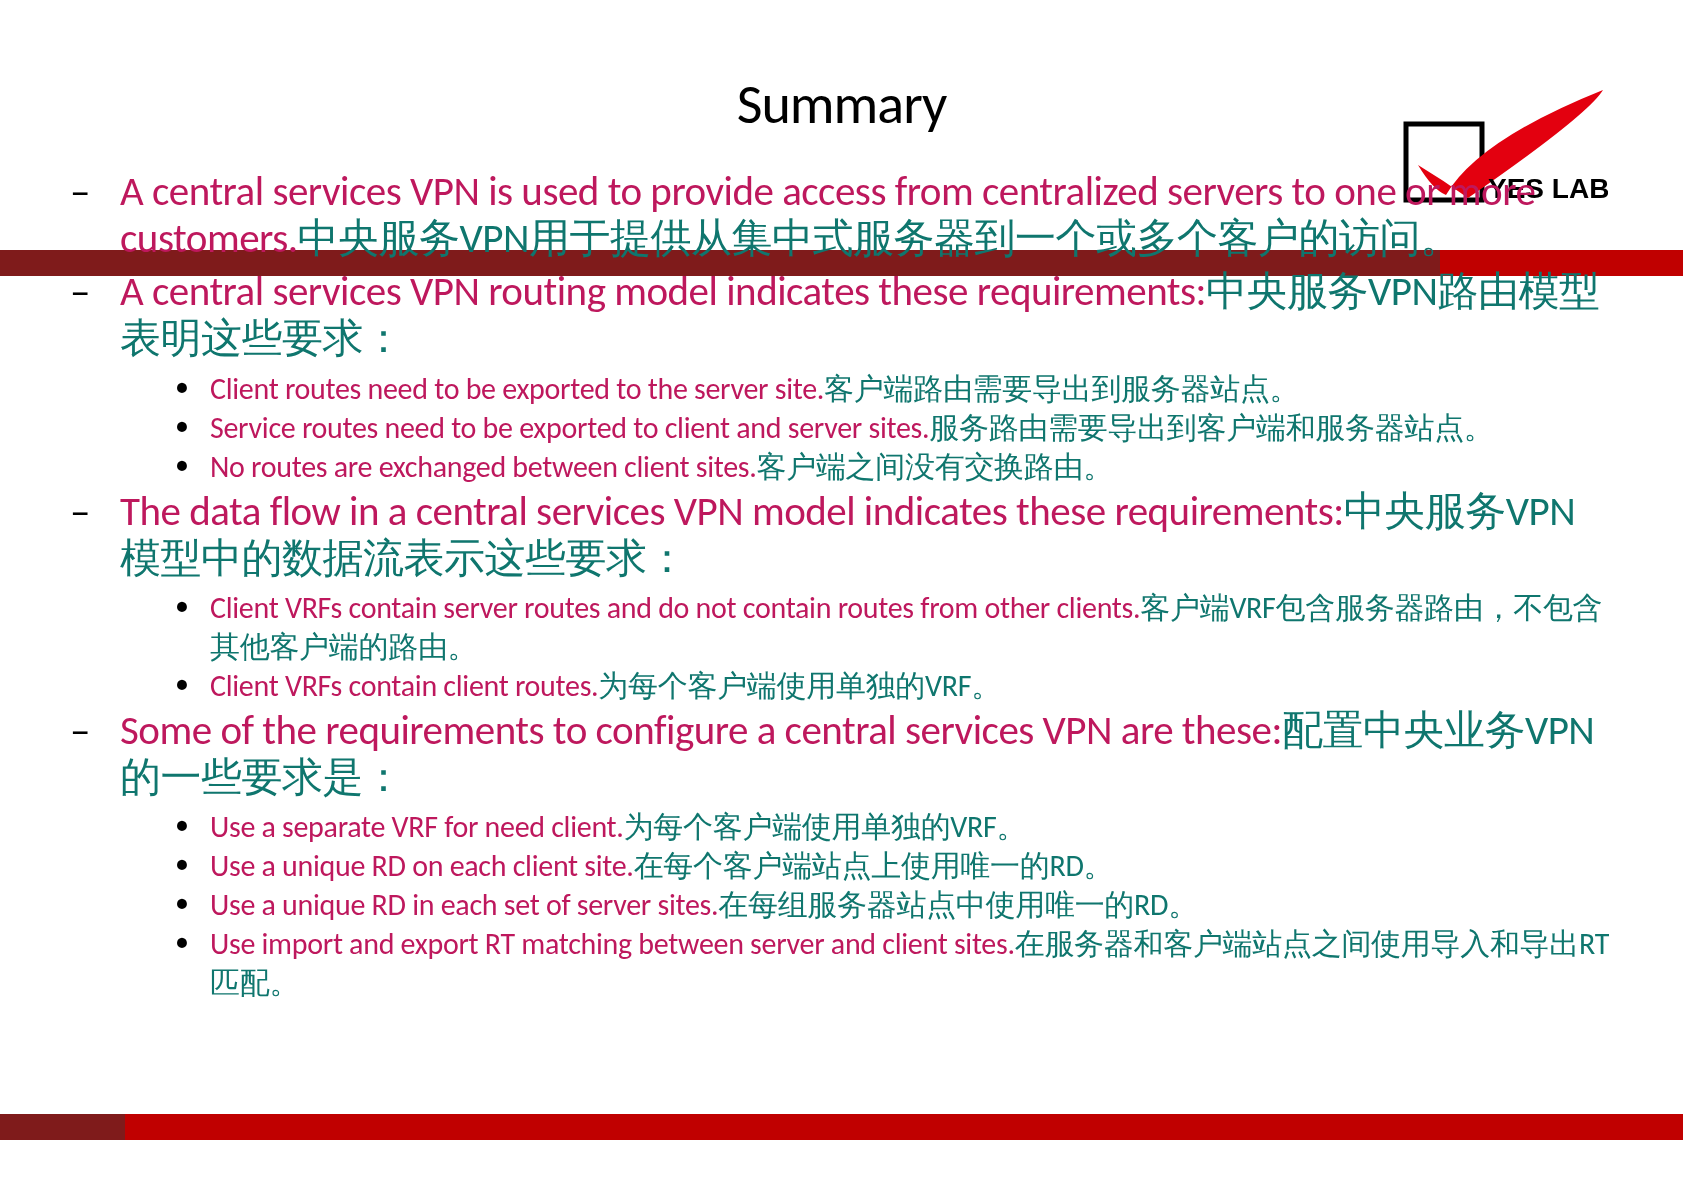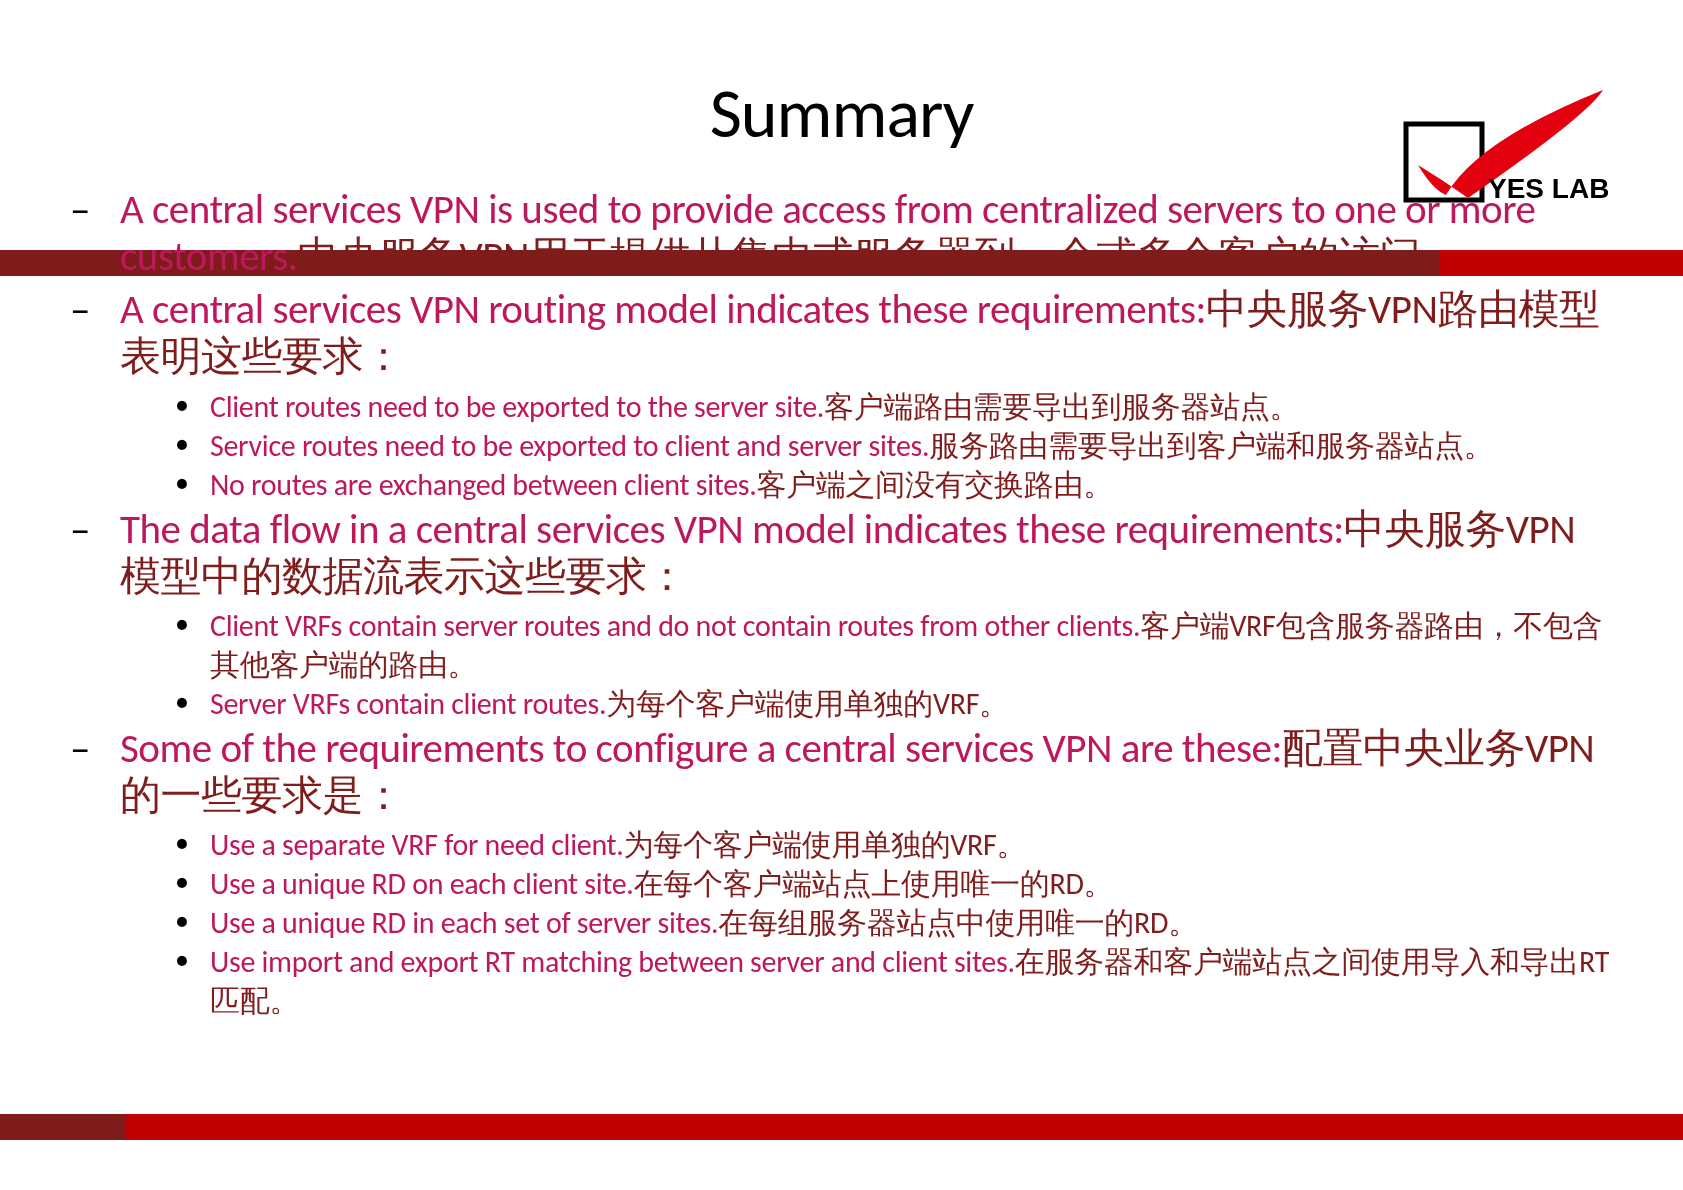--- a/index.html
+++ b/index.html
@@ -15,21 +15,21 @@
   }
   .slide {
     position: relative;
     width: 1683px;
     height: 1190px;
     box-sizing: border-box;
     padding: 60px 70px 0 70px;
   }
   .title {
     text-align: center;
-    font-size: 70px;
+    font-size: 56px;
     font-weight: 400;
     margin: 10px 0 30px 0;
     letter-spacing: -1px;
   }
   .logo {
     position: absolute;
     top: 80px;
     right: 75px;
     width: 220px;
     height: 130px;
@@ -64,21 +64,21 @@
     letter-spacing: -0.3px;
     margin: 0;
   }
   .sub-item .bullet {
     position: absolute;
     left: 5px;
     top: 0;
     font-size: 28px;
   }
   .cn {
-    color: #7f1d1d;
+    color: #0f766e;
   }
   .en {
     color: #be185d;
   }
   .hbar {
     position: absolute;
     left: 0;
     width: 1683px;
     height: 26px;
   }
@@ -155,21 +155,21 @@
         <span class="dash">–</span>
         <span class="en">The data flow in a central services VPN model indicates these requirements:</span><span class="cn">中央服务VPN模型中的数据流表示这些要求：</span>
       </div>
       <div class="sub-list">
         <div class="sub-item">
           <span class="bullet">•</span>
           <span class="en">Client VRFs contain server routes and do not contain routes from other clients.</span><span class="cn">客户端VRF包含服务器路由，不包含其他客户端的路由。</span>
         </div>
         <div class="sub-item">
           <span class="bullet">•</span>
-          <span class="en">Server VRFs contain client routes.</span><span class="cn">为每个客户端使用单独的VRF。</span>
+          <span class="en">Client VRFs contain client routes.</span><span class="cn">为每个客户端使用单独的VRF。</span>
         </div>
       </div>
 
       <div class="dash-item">
         <span class="dash">–</span>
         <span class="en">Some of the requirements to configure a central services  VPN are these:</span><span class="cn">配置中央业务VPN的一些要求是：</span>
       </div>
       <div class="sub-list">
         <div class="sub-item">
           <span class="bullet">•</span>

